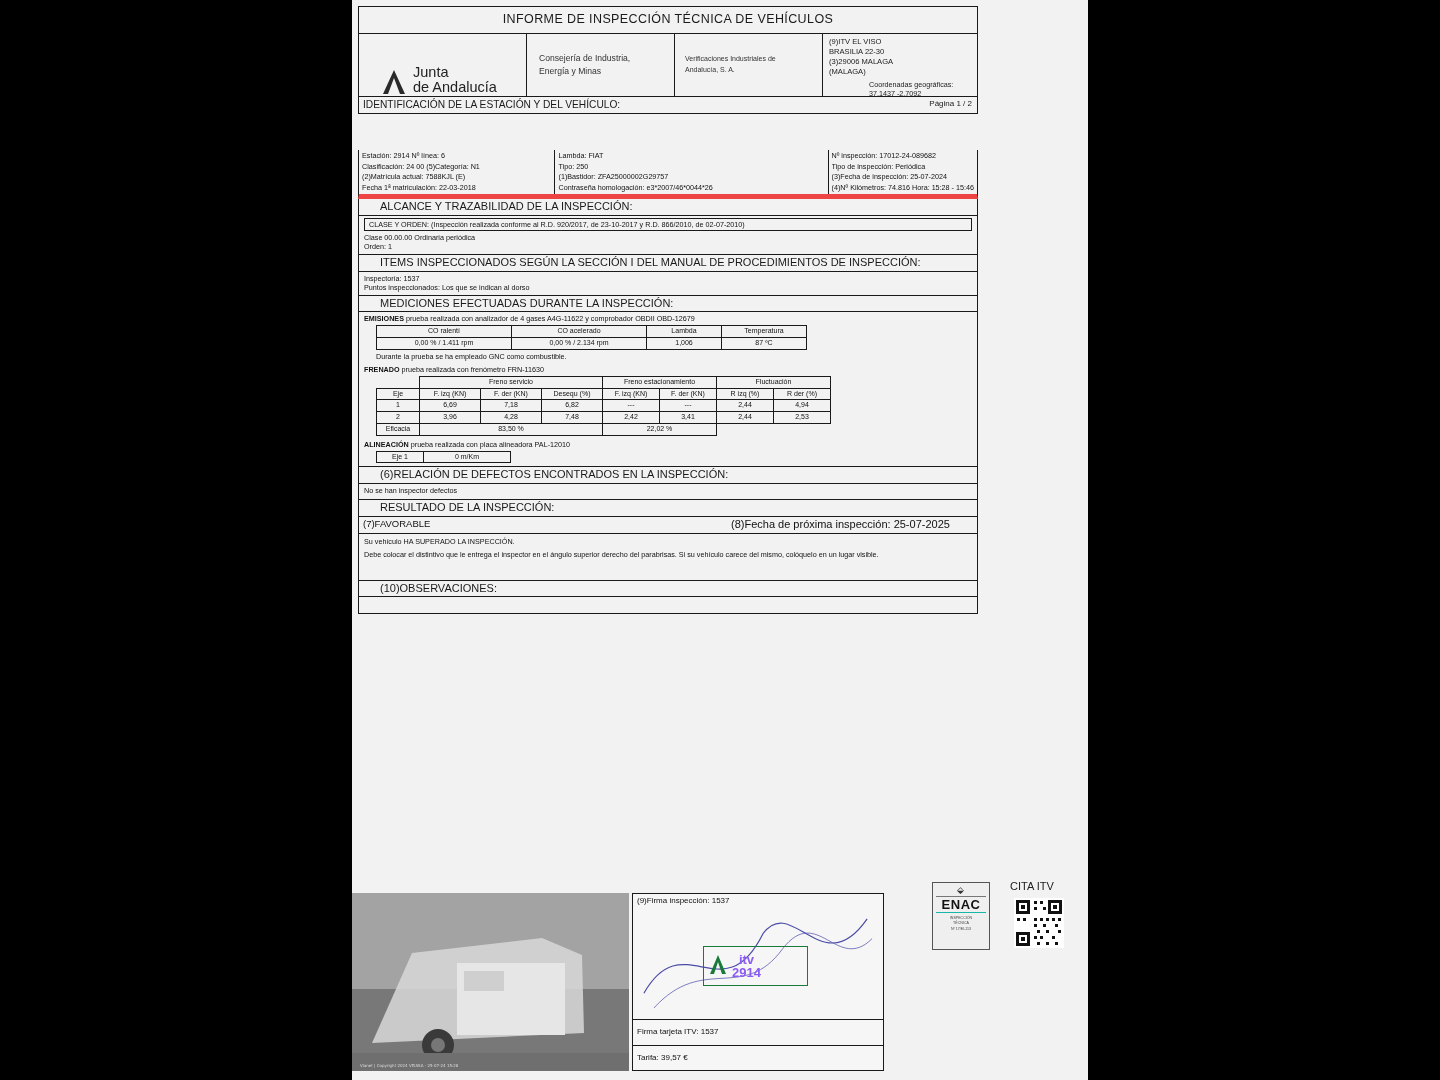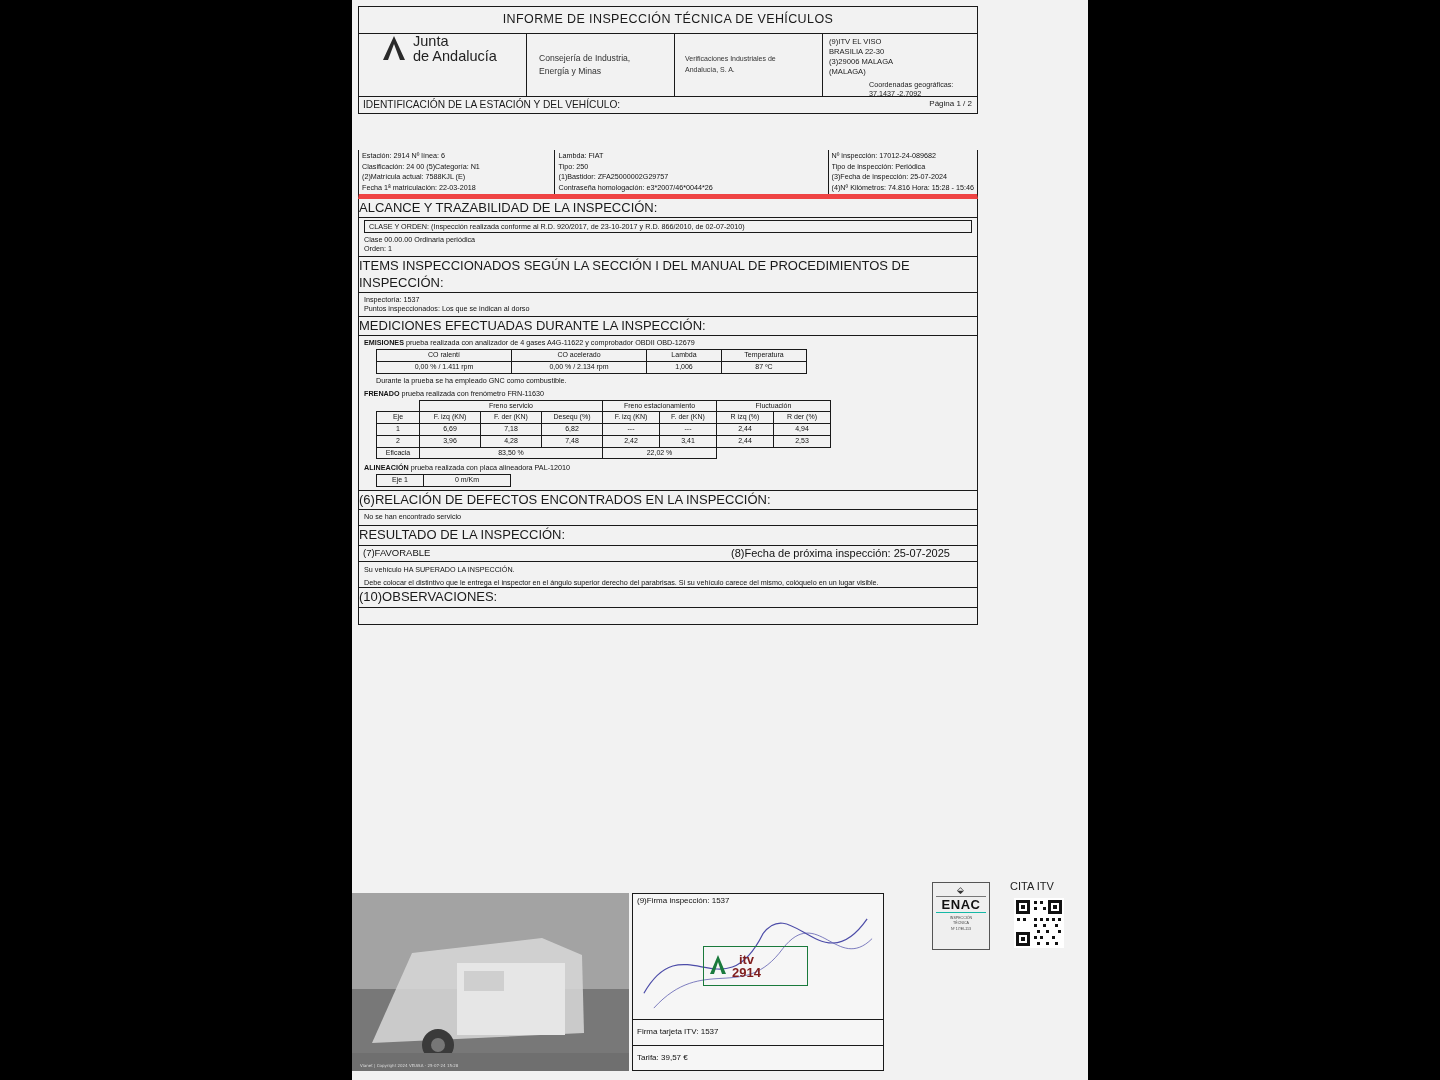--- a/index.html
+++ b/index.html
@@ -42,21 +42,21 @@
   .head {
     display: flex;
     border: 1px solid #1a1a1a;
     height: 62px;
   }
   .head .cell { border-right: 1px solid #1a1a1a; box-sizing: border-box; }
   .head .cell:last-child { border-right: none; }
   .logo-cell {
     width: 168px;
     display: flex;
-    align-items: flex-start;
+    align-items: flex-end;
     gap: 6px;
     padding-left: 22px;
   }
   .logo-mark {
     width: 26px; height: 28px;
     position: relative;
   }
   .logo-mark svg { display:block; }
   .logo-text { font-size: 14.5px; color: #222; line-height: 1.05; }
   .logo-text .l2 { font-size: 14.5px; }
@@ -101,22 +101,22 @@
   }
   .idcol { box-sizing: border-box; padding: 1px 3px; }
   .idcol.c1 { width: 205px; border-right: 1px solid #1a1a1a; }
   .idcol.c2 { width: 285px; border-right: 1px solid #1a1a1a; }
   .idcol.c3 { flex: 1; }
   .idrow { line-height: 1.45; white-space: nowrap; overflow: hidden; }
   .band {
     border-left: 1px solid #1a1a1a;
     border-right: 1px solid #1a1a1a;
     border-bottom: 1px solid #1a1a1a;
-    padding: 1px 0;
-    font-size: 13px;
+    padding: 1px 21px;
+    font-size: 11px;
     color: #1a1a1a;
   }
   .body-box {
     border-left: 1px solid #1a1a1a;
     border-right: 1px solid #1a1a1a;
     border-bottom: 1px solid #1a1a1a;
     padding: 2px 5px 3px 5px;
   }
   .sub-b { border: 1px solid #1a1a1a; padding: 1px 4px; margin-bottom: 2px; }
   .lbl-bold { font-weight: 600; }
@@ -171,21 +171,21 @@
   .qr { position: absolute; left: 662px; top: 898px; width: 50px; height: 50px; }
   .stamp {
     position: absolute;
     left: 70px; top: 52px;
     width: 105px; height: 40px;
     border: 1.5px solid #1a7a3c;
     display: flex; align-items: center; gap: 4px;
     padding-left: 4px;
     box-sizing: border-box;
   }
-  .stamp .itv { color: #7f1d1d; font-weight: bold; font-size: 13px; line-height: 1; text-align:center; }
+  .stamp .itv { color: #8b5cf6; font-weight: bold; font-size: 13px; line-height: 1; text-align:center; }
   .stamp .itv .num { font-size: 13px; }
   .scribble { position: absolute; left: 0; top: 0; width: 100%; height: 100%; }
 </style>
 </head>
 <body>
 
 <div id="page">
 
   <div class="doc">
 
@@ -351,29 +351,29 @@
             <tr>
           <td style="width:40px">Eje 1</td>
           <td style="width:80px">0 m/Km</td>
         </tr>
       </tbody>
         </table>
     </div>
 
     <div class="band">(6)RELACIÓN DE DEFECTOS ENCONTRADOS EN LA INSPECCIÓN:</div>
     <div class="body-box" style="padding-bottom:4px;">
-      <div>No se han encontrado servicio</div>
+      <div>No se han inspector defectos</div>
     </div>
 
     <div class="band">RESULTADO DE LA INSPECCIÓN:</div>
     <div style="display:flex; border-left:1px solid #1a1a1a; border-right:1px solid #1a1a1a; border-bottom:1px solid #1a1a1a;">
       <div style="width:360px; padding:1px 4px; font-size:9.5px;">(7)FAVORABLE</div>
       <div style="flex:1; padding:1px 4px; font-size:11px;">(8)Fecha de próxima inspección: 25-07-2025</div>
     </div>
-    <div class="body-box" style="padding:3px 5px 0 5px;">
+    <div class="body-box" style="padding:3px 5px 21px 5px;">
       <div style="margin-bottom:4px;">Su vehículo HA SUPERADO LA INSPECCIÓN.</div>
       <div>Debe colocar el distintivo que le entrega el inspector en el ángulo superior derecho del parabrisas. Si su vehículo carece del mismo, colóquelo en un lugar visible.</div>
     </div>
 
     <div class="band">(10)OBSERVACIONES:</div>
     <div style="border-left:1px solid #1a1a1a; border-right:1px solid #1a1a1a; border-bottom:1px solid #1a1a1a; height:16px;"></div>
 
   </div>
 
   <div class="photo">

